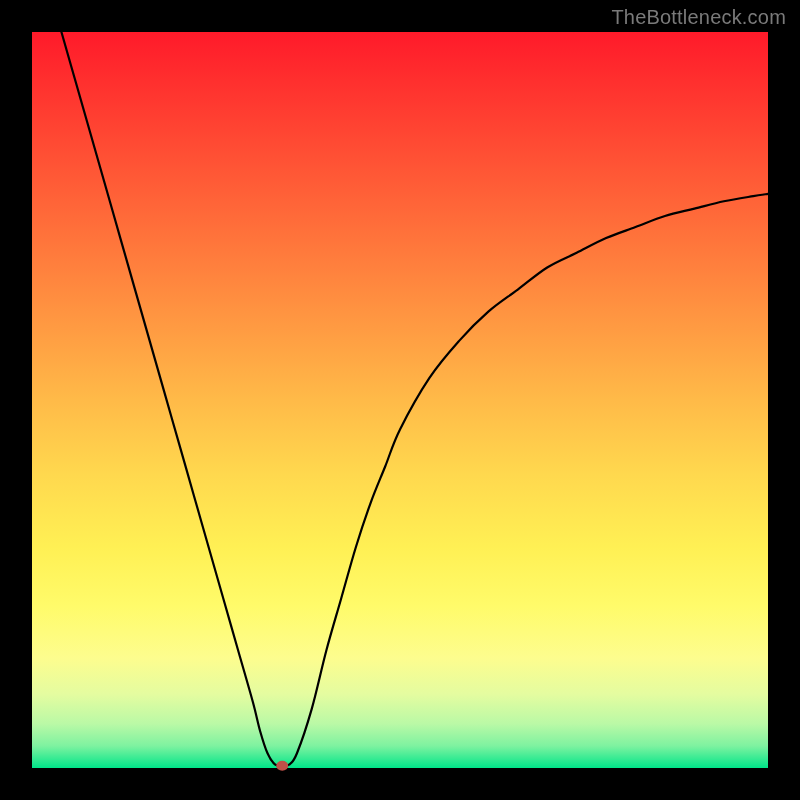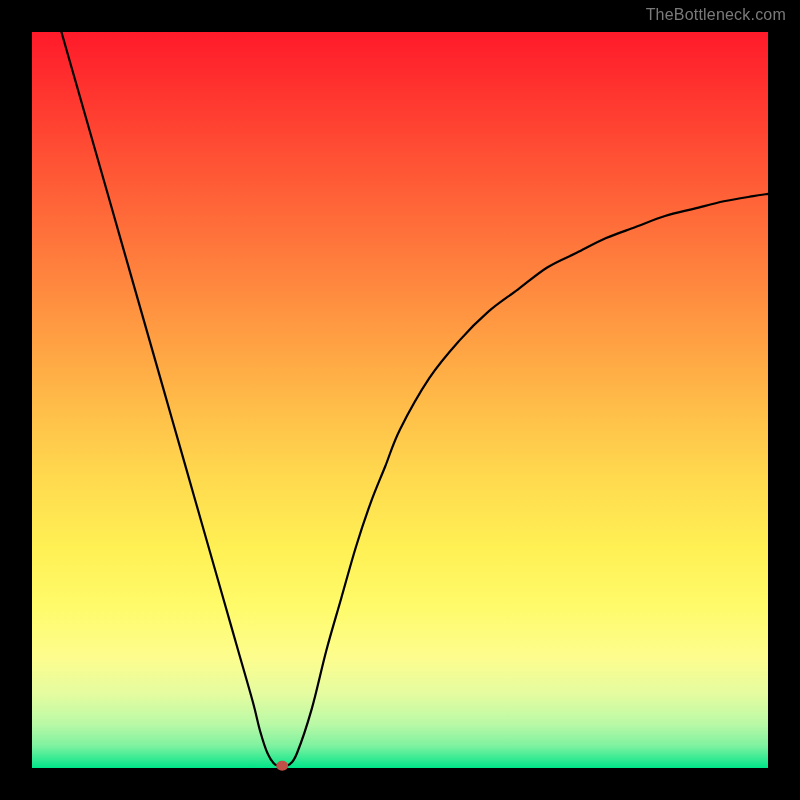--- a/index.html
+++ b/index.html
@@ -33,21 +33,21 @@
       #baf9a6 94%,
       #7ef2a0 97%,
       #00e589 100%
     );
   }
   .watermark {
     position: absolute;
     top: 6px;
     right: 14px;
     color: #7a7a7a;
-    font-size: 16px;
+    font-size: 20px;
     letter-spacing: 0.2px;
     font-weight: 500;
     text-align: right;
   }
   svg.curve {
     position: absolute;
     left: 0;
     top: 0;
     width: 736px;
     height: 736px;

